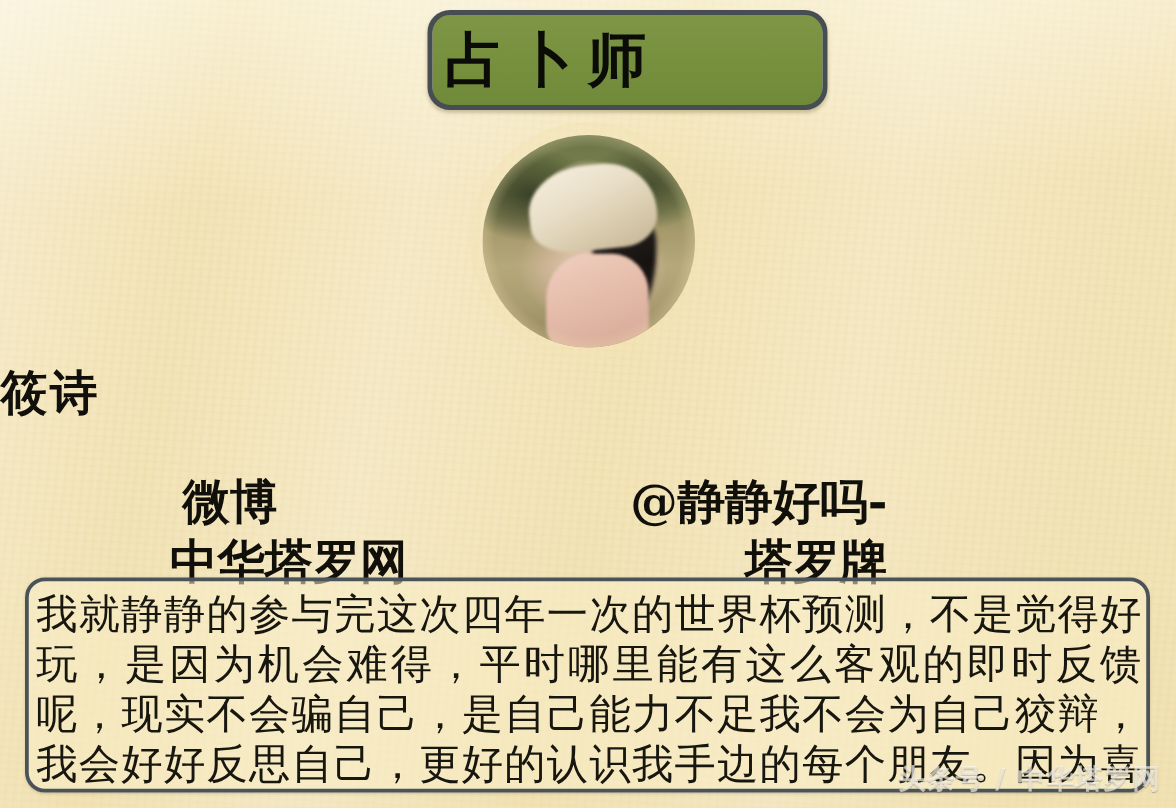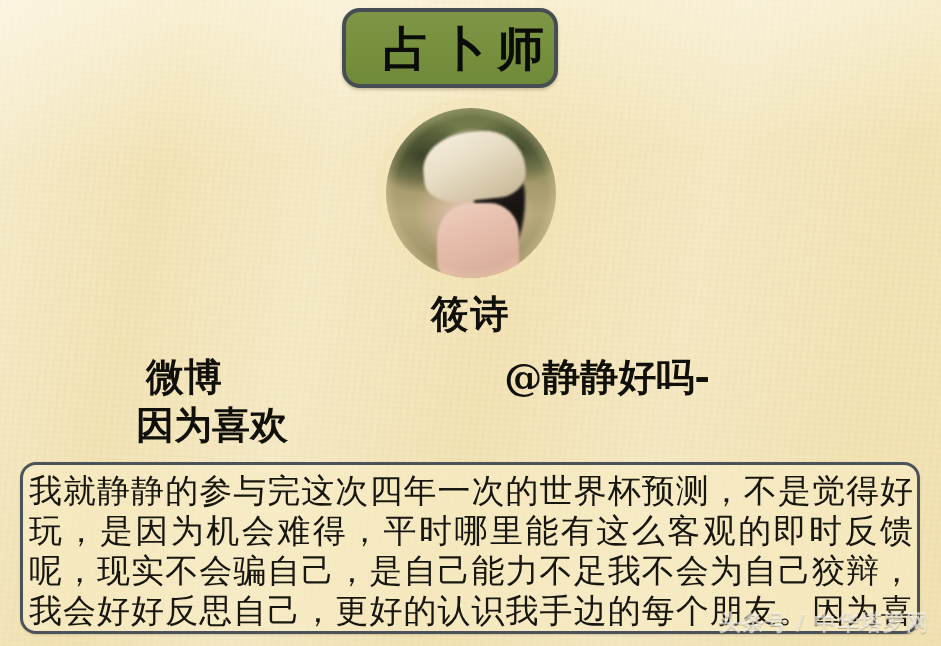--- a/index.html
+++ b/index.html
@@ -27,30 +27,30 @@
       linear-gradient(178deg, rgba(255,252,238,0.55) 0%, rgba(246,231,190,0.10) 25%, rgba(243,227,180,0.00) 55%, rgba(238,221,171,0.35) 100%),
       repeating-linear-gradient(96deg, rgba(214,193,142,0.10) 0px, rgba(214,193,142,0.00) 2px, rgba(255,255,255,0.07) 4px, rgba(214,193,142,0.00) 7px),
       repeating-linear-gradient(3deg, rgba(202,180,128,0.07) 0px, rgba(255,255,255,0.05) 3px, rgba(202,180,128,0.00) 6px);
   }
 
   
   #title-badge {
     position: absolute;
     left: 342px;
     top: 8px;
-    width: 216px;
+    width: 320px;
     height: 80px;
     box-sizing: border-box;
     border: 4px solid #464e53;
     border-radius: 18px;
     background: linear-gradient(180deg, #7e9646 0%, #78913f 45%, #6f8a39 100%);
     box-shadow: 0 2px 3px rgba(120,105,70,0.35);
     display: flex;
     align-items: center;
-    justify-content: flex-end;
+    justify-content: flex-start;
   }
   #title-badge-text {
     font-family: "DejaVu Serif", "Liberation Serif", serif;
     font-size: 47px;
     font-weight: 700;
     color: #0b0c07;
     letter-spacing: 10px;
     text-indent: 10px;
     line-height: 1;
     white-space: nowrap;
@@ -125,37 +125,37 @@
         rgba(243,227,180,1) 86%);
     pointer-events: none;
   }
 
   
   #profile-name {
     position: absolute;
     left: 0;
     top: 295px;
     width: 941px;
-    text-align: center;
     font-family: "DejaVu Serif", "Liberation Serif", serif;
     font-size: 38px;
     font-weight: 700;
     color: #100f0a;
     letter-spacing: 2px;
     line-height: 1;
   }
 
   
   .info-row {
     position: absolute;
     left: 0;
     width: 806px;
     height: 44px;
     display: flex;
     align-items: baseline;
+    margin-top: 24px;
   }
   #info-row-weibo { top: 354px; }
   #info-row-method { top: 404px; }
 
   .info-label {
     position: absolute;
     font-family: "DejaVu Serif", "Liberation Serif", serif;
     font-weight: 700;
     color: #100f0a;
     font-size: 38px;
@@ -240,21 +240,22 @@
   </div>
 
   <div id="profile-name">筱诗</div>
 
   <div class="info-row" id="info-row-weibo">
     <span class="info-label" id="label-weibo">微博</span>
     <span class="info-value" id="value-weibo">@静静好吗-</span>
   </div>
 
   <div class="info-row" id="info-row-method">
-    <span class="info-label" id="label-method">因为喜欢</span>
+    <span class="info-label" id="label-method">中华塔罗网</span>
+    <span class="info-value" id="value-method">塔罗牌</span>
   </div>
 
   <div id="quote-box">
     <p id="quote-text">我就静静的参与完这次四年一次的世界杯预测，不是觉得好玩，是因为机会难得，平时哪里能有这么客观的即时反馈呢，现实不会骗自己，是自己能力不足我不会为自己狡辩，我会好好反思自己，更好的认识我手边的每个朋友。因为喜欢，所以坚持。</p>
   </div>
 
   <div id="watermark">头条号 / 中华塔罗网</div>
 
 </div>
 

